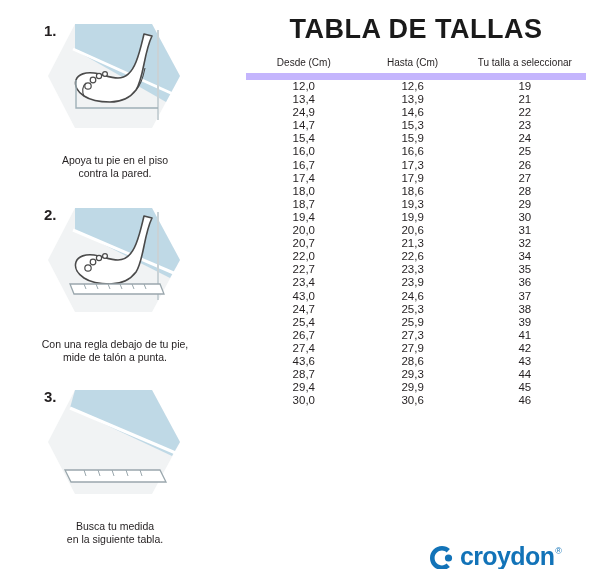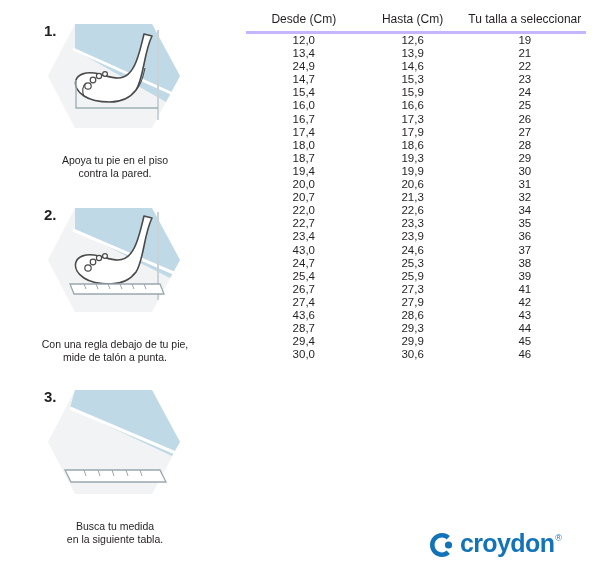--- a/index.html
+++ b/index.html
@@ -77,44 +77,44 @@
     color: #1a1a1a;
     margin-top: 14px;
     font-family: "Liberation Sans", sans-serif;
   }
   table.size-table {
     border-collapse: collapse;
     margin: 10px auto 0 auto;
     width: 340px;
   }
   table.size-table th {
-    font-size: 12px;
+    font-size: 10px;
     font-weight: normal;
     color: #231f20;
     padding: 2px 0 5px 0;
     text-align: center;
-    border-bottom: 3px solid #c4b5fd;
+    border-bottom: 7px solid #c4b5fd;
   }
   table.size-table td {
     font-size: 11.5px;
     color: #231f20;
     text-align: center;
     padding: 0;
     line-height: 13.1px;
     font-family: "Liberation Sans", sans-serif;
   }
   table.size-table col.c1 { width: 34%; }
   table.size-table col.c2 { width: 30%; }
   table.size-table col.c3 { width: 36%; }
 
   
   .logo {
     position: absolute;
     right: 38px;
-    bottom: 13px;
+    bottom: 0;
     display: flex;
     align-items: flex-start;
     color: #1273b8;
   }
   .logo-mark {
     width: 26px;
     height: 26px;
     margin-right: 5px;
     position: relative;
     top: 2px;
@@ -214,20 +214,21 @@
       </div>
       <div class="step-caption">
         <span>Busca tu medida</span><br>
         <span>en la siguiente tabla.</span>
       </div>
     </div>
 
   </div>
 
   <div class="table-area">
+    <div class="table-title">TABLA DE TALLAS</div>
 
     <table class="size-table">
       <colgroup>
           <col class="c1">
           <col class="c2">
           <col class="c3">
         </colgroup>
       <thead>
         <tr>
           <th>Desde (Cm)</th>

